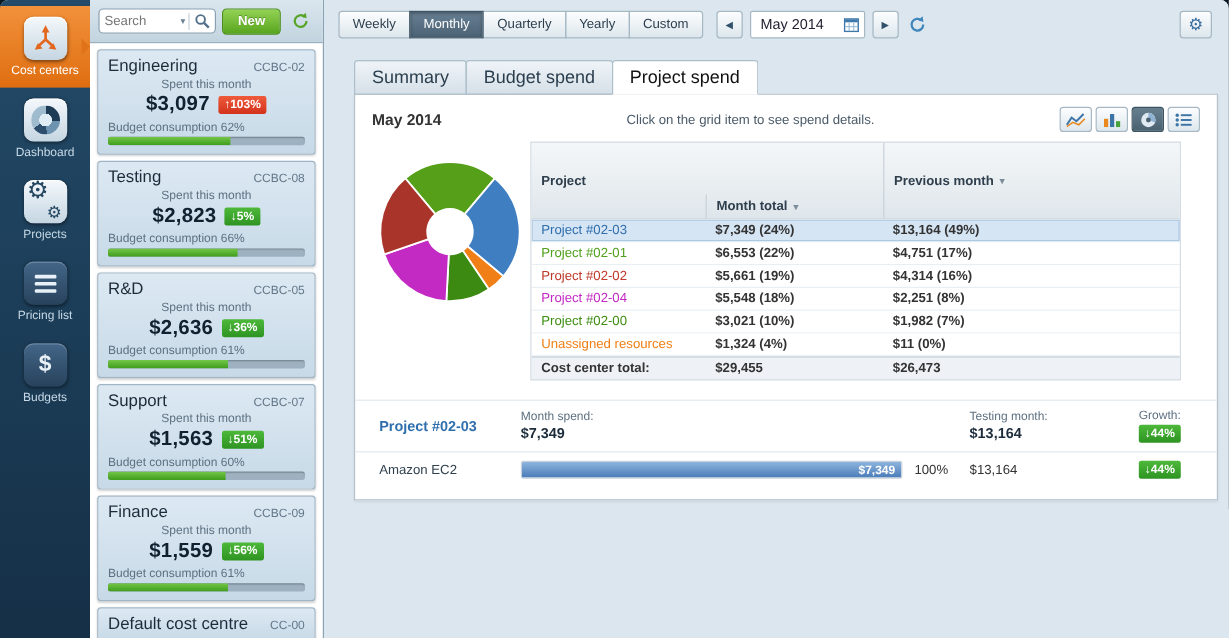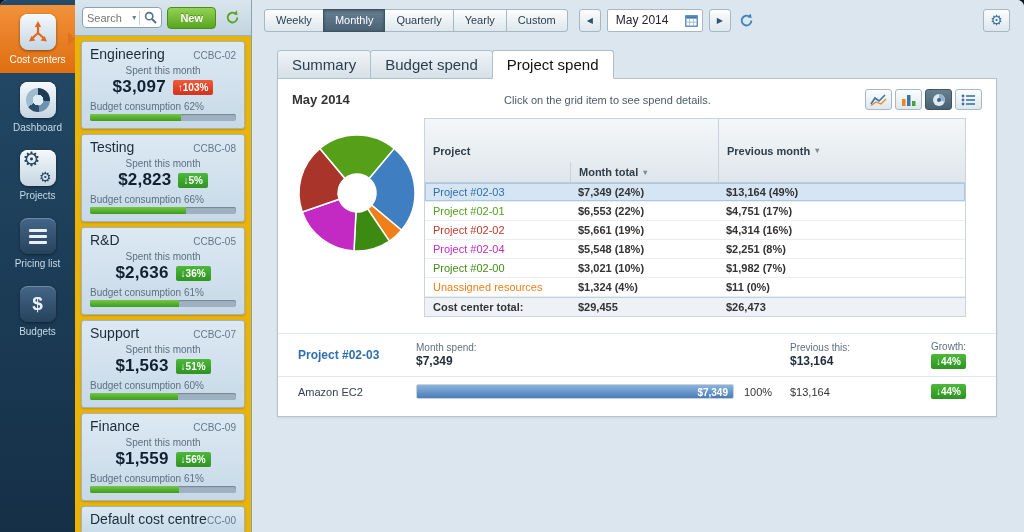--- a/index.html
+++ b/index.html
@@ -25,21 +25,21 @@
     background: radial-gradient(circle,#dfecf4 0 31%,transparent 32%),
       conic-gradient(#1d3b55 0 95deg,#6e93b0 95deg 175deg,#2c4d6b 175deg 235deg,#9fbccf 235deg 360deg); }
   .gears { position:relative; width:28px; height:28px; color:#24465f; }
   .gear-a { position:absolute; left:-1px; top:-5px; font-size:20px; line-height:1; }
   .gear-b { position:absolute; right:0; bottom:-2px; font-size:14px; line-height:1; }
   .list-lines { display:flex; flex-direction:column; gap:3px; }
   .list-lines span { display:block; width:18px; height:3px; background:#e8f1f8; border-radius:1px; }
   .dollar-glyph { font-size:19px; font-weight:bold; color:#eaf2f8; }
 
   
-  .sidebar { width:177px; flex:none; background:#eab308; border-right:1px solid #8aa2b2; display:flex; flex-direction:column; }
+  .sidebar { width:195px; flex:none; background:#ffffff; border-right:1px solid #8aa2b2; display:flex; flex-direction:column; }
   .sidebar-top { flex:none; height:36px; display:flex; align-items:center; gap:5px; padding:0 7px;
     background:linear-gradient(#dae6ee,#c2d4e0); border-bottom:1px solid #9cb1bf; }
   .search-box { display:flex; align-items:center; background:#fff; border:1px solid #8ba1b1; border-radius:4px; height:21px; flex:1; min-width:0; padding-left:2px; }
   .search-box input { border:0; outline:0; flex:1; min-width:0; font:11px "Liberation Sans", sans-serif; color:#333; padding:0 2px; background:transparent; }
   .caret { font-size:8px; color:#6b8193; padding:0 3px; cursor:pointer; }
   .sep { width:1px; height:14px; background:#c3d0da; }
   .mag, .icon-btn { border:0; background:none; padding:0 4px; cursor:pointer; display:flex; align-items:center; }
   .new-btn { flex:none; height:22px; padding:0 12px; font:bold 11px "Liberation Sans", sans-serif; color:#fff;
     text-shadow:0 -1px 0 rgba(0,0,0,.3); background:linear-gradient(#93d254,#58a51e); border:1px solid #4a8f17; border-radius:4px; cursor:pointer; }
   .cards { flex:1; padding:5px 6px; display:flex; flex-direction:column; gap:5px; overflow:hidden; }
@@ -445,21 +445,21 @@
       </div>
 
       <div class="detail">
         <div class="drow head-row">
           <div class="d-name">Project #02-03</div>
           <div class="d-mid">
             <div class="dlabel">Month spend:</div>
             <div class="dvalue">$7,349</div>
           </div>
           <div class="d-prev">
-            <div class="dlabel">Previous this:</div>
+            <div class="dlabel">Testing month:</div>
             <div class="dvalue">$13,164</div>
           </div>
           <div class="d-growth">
             <div class="dlabel">Growth:</div>
             <span class="badge down">↓44%</span>
           </div>
         </div>
 
         <div class="drow">
           <div class="d-name svc">Amazon EC2</div>

